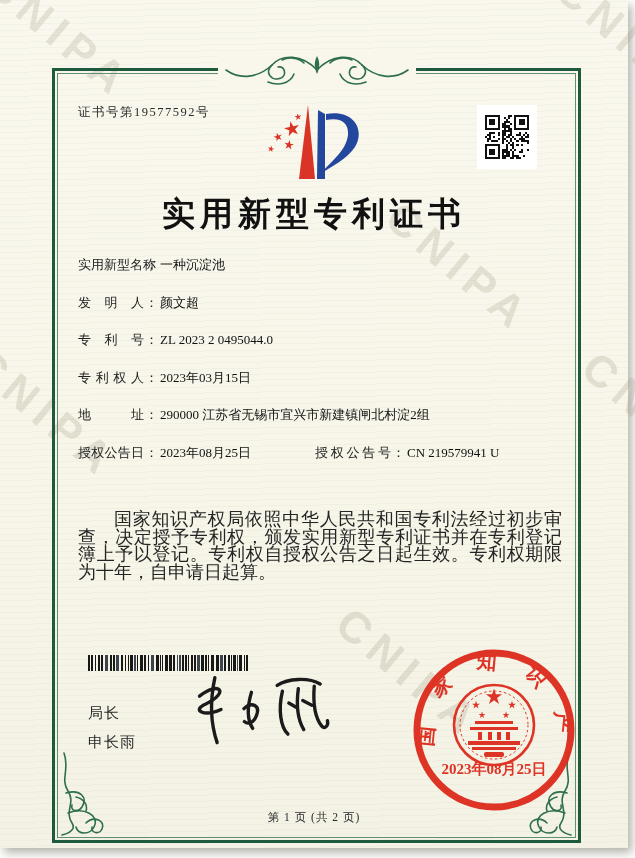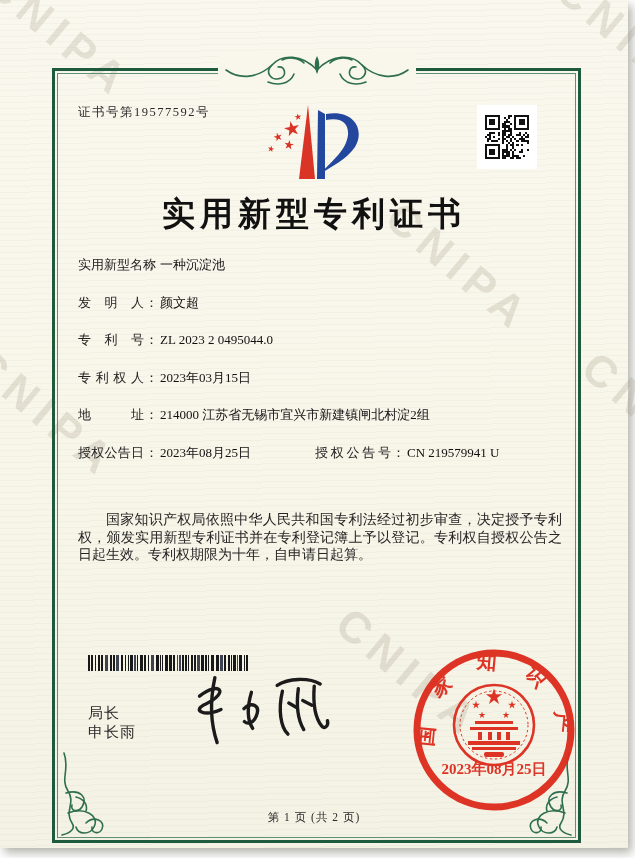--- a/index.html
+++ b/index.html
@@ -34,32 +34,32 @@
   
   .fields{position:absolute;left:78px;top:253px;width:486px;font-size:13px;}
   .frow{position:relative;line-height:24px;margin-bottom:13.5px;white-space:nowrap;}
   .flabel{display:inline-block;width:66px;text-align:justify;text-align-last:justify;
           vertical-align:top;color:#222;}
   .fcolon{display:inline-block;margin:0 2px 0 1px;color:#222;}
   .fvalue{color:#111;}
   .grant2{position:absolute;left:237px;top:0;}
   .glabel{display:inline-block;width:76px;text-align:justify;text-align-last:justify;color:#222;}
   
-  .paras{position:absolute;left:78px;top:511px;width:484px;font-size:14px;
+  .paras{position:absolute;left:78px;top:511px;width:484px;font-size:18px;
          line-height:17.6px;color:#242424;}
   .paras p{margin:0 0 6px 0;text-indent:2em;text-align:justify;}
   
   .barcode{position:absolute;left:88px;top:655px;width:166px;height:16px;
            display:flex;align-items:stretch;}
   .barcode i{display:block;height:100%;}
   
   .signer{position:absolute;left:88px;top:704px;
           font-family:"Liberation Sans","DejaVu Sans",sans-serif;
           font-size:15px;color:#2a2a2a;letter-spacing:1px;}
-  .signer .t{}
+  .signer .t{margin-bottom:10px;}
   .signature{position:absolute;left:186px;top:670px;line-height:0;transform:rotate(-2deg);}
   
   .seal{position:absolute;left:409px;top:645px;line-height:0;opacity:.95;}
   
   .pgfoot{position:absolute;left:0;width:628px;top:810px;text-align:center;
           font-size:11.5px;color:#2c2c2c;letter-spacing:1px;}
 </style>
 </head>
 <body>
 
@@ -278,21 +278,21 @@
       <div class="frow">
         <span class="flabel">发明人</span><span class="fcolon">：</span><span class="fvalue">颜文超</span>
       </div>
       <div class="frow">
         <span class="flabel">专利号</span><span class="fcolon">：</span><span class="fvalue">ZL 2023 2 0495044.0</span>
       </div>
       <div class="frow">
         <span class="flabel">专利权人</span><span class="fcolon">：</span><span class="fvalue">2023年03月15日</span>
       </div>
       <div class="frow">
-        <span class="flabel">地址</span><span class="fcolon">：</span><span class="fvalue">214000 江苏省无锡市宜兴市新建镇闸北村淀2组</span>
+        <span class="flabel">地址</span><span class="fcolon">：</span><span class="fvalue">290000 江苏省无锡市宜兴市新建镇闸北村淀2组</span>
       </div>
       <div class="frow">
         <span class="flabel">授权公告日</span><span class="fcolon">：</span><span class="fvalue">2023年08月25日</span>
         <span class="grant2">
           <span class="glabel">授权公告号</span><span class="fcolon">：</span><span class="fvalue">CN 219579941 U</span>
         </span>
       </div>
     </div>
 
     <div class="paras">

